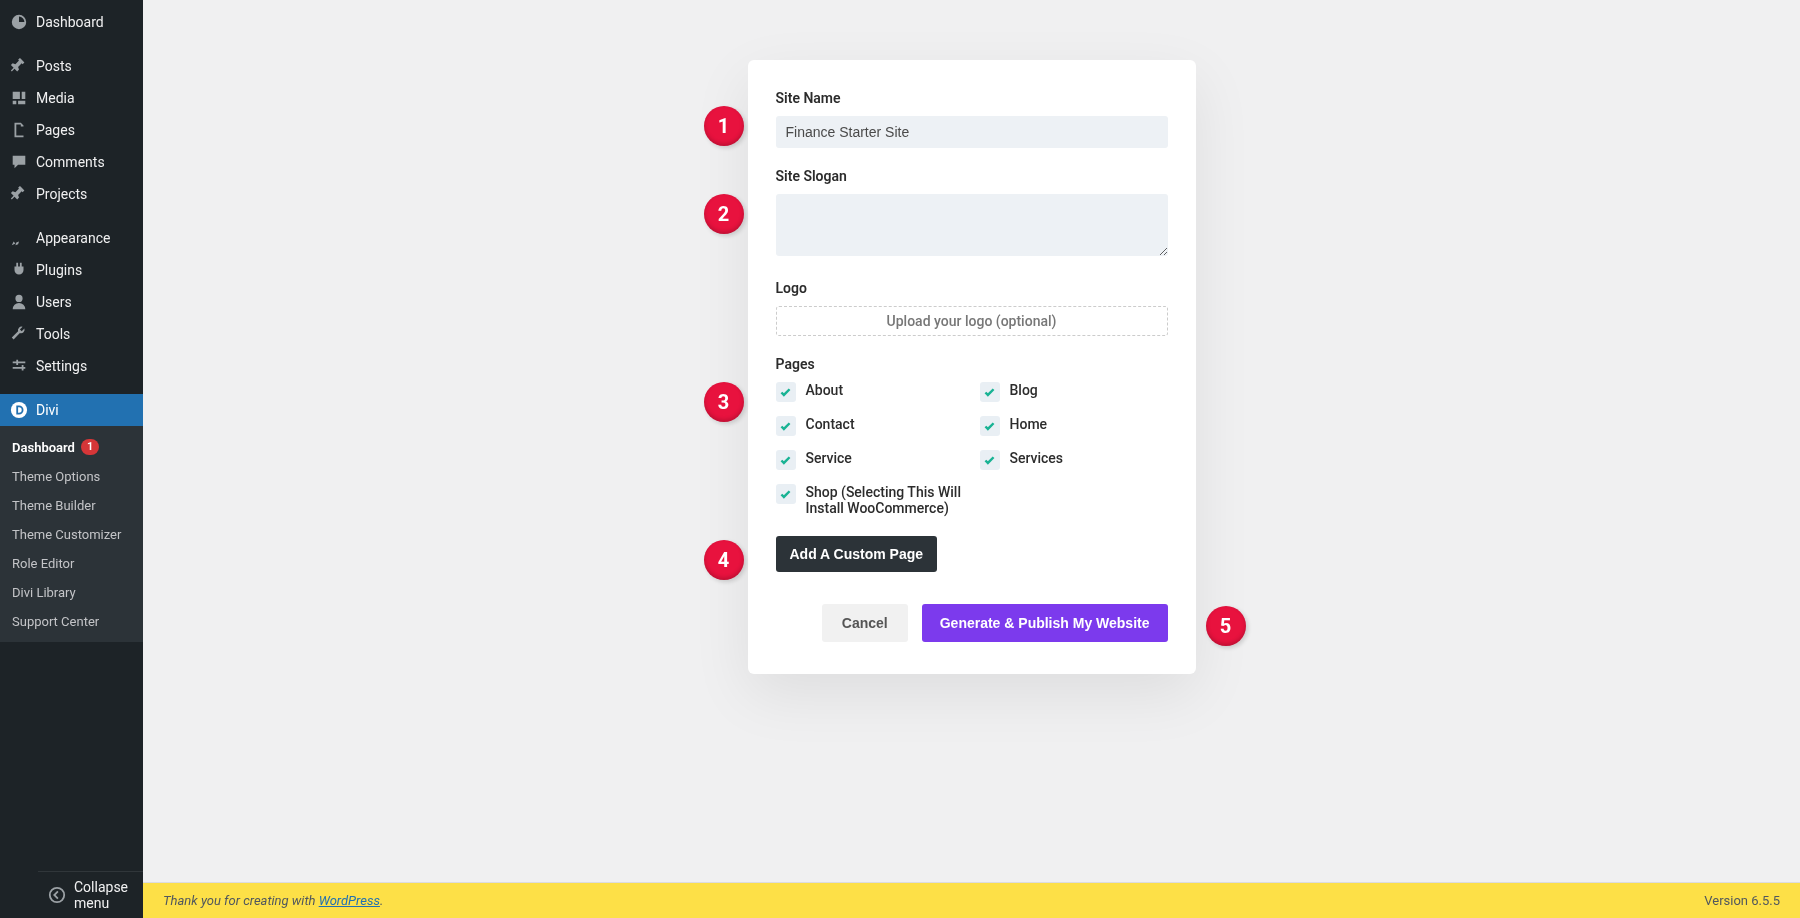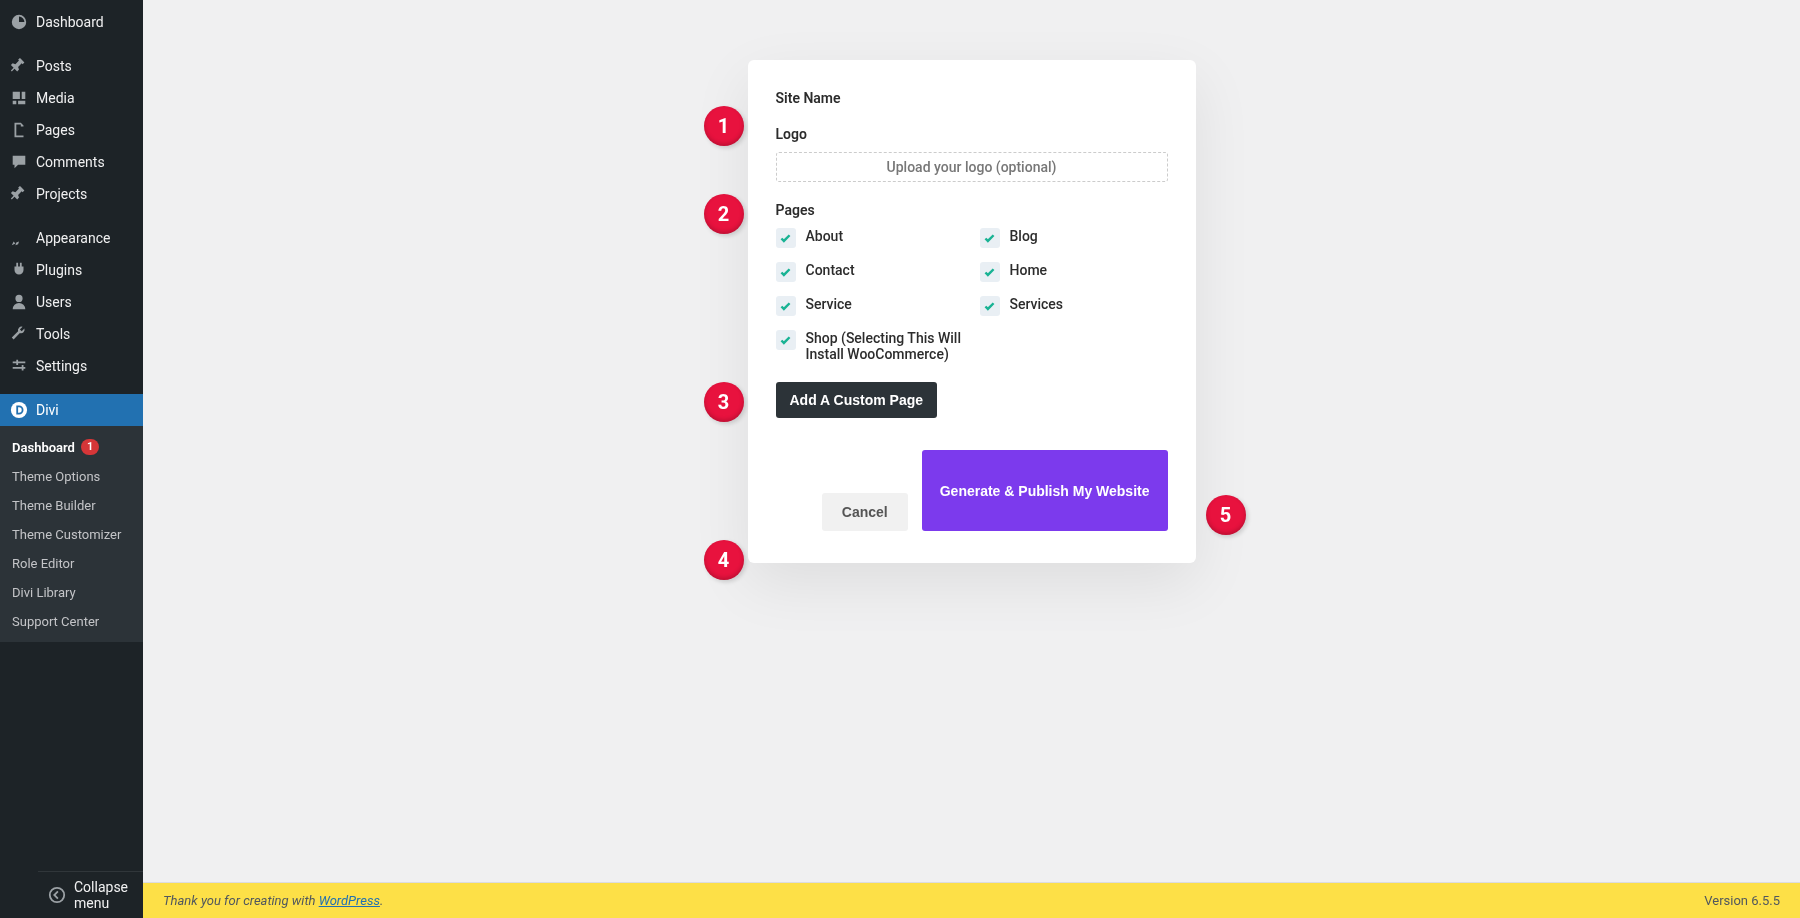--- a/index.html
+++ b/index.html
@@ -31,21 +31,21 @@
 .upload-box { border: 1px dashed #ccc; border-radius: 3px; text-align: center; padding: 6px 10px; color: #777; font-size: 14px; cursor: pointer; font-weight: 500;}
 .section-gap { margin-bottom: 20px; }
 
 .pages-grid { display: grid; grid-template-columns: 1fr 1fr; gap: 14px 16px; }
 .page-opt { display: flex; align-items: flex-start; gap: 10px; font-size: 14px; color: #2c2c2c; font-weight: 500;}
 .chk { width: 20px; height: 20px; background: #e9eff4; border-radius: 3px; flex-shrink: 0; display: flex; align-items: center; justify-content: center; cursor: pointer; }
 .chk svg { width: 13px; height: 13px; stroke: #19b394; stroke-width: 3; fill: none; }
 
 .btn-dark { background: #2c3338; color: #fff; border: none; border-radius: 3px; padding: 10px 14px; font-size: 14px; font-weight: 600; cursor: pointer; }
 .btn-row { display: flex; justify-content: flex-end; gap: 14px; margin-top: 32px; }
-.btn-cancel { background: #f1f1f1; color: #555; border: none; border-radius: 3px; padding: 11px 20px; font-size: 14px; font-weight: 600; cursor: pointer; margin-top: 43px; }
+.btn-cancel { background: #f1f1f1; color: #555; border: none; border-radius: 3px; padding: 11px 20px; font-size: 14px; font-weight: 600; cursor: pointer; }
 .btn-primary { background: #7c3aed; color: #fff; border: none; border-radius: 3px; padding: 11px 18px; font-size: 14px; font-weight: 700; cursor: pointer; }
 
 .marker { position: absolute; width: 40px; height: 40px; background: #e8123e; border-radius: 50%; color: #fff; display: flex; align-items: center; justify-content: center; font-size: 20px; font-weight: 700; box-shadow: inset 0 -2px 4px rgba(0,0,0,.2), 2px 2px 4px rgba(0,0,0,.15); }
 
 .footer { display: flex; justify-content: space-between; align-items: center; padding: 10px 20px; border-top: 1px solid #dcdcde; background: #fde047; font-size: 13px; flex-shrink: 0;}
 .footer a { color: #2271b1; text-decoration: underline; }
 .footer .left { font-style: italic; color: #50575e; }
 .footer .right { color: #50575e; }
 </style>
 </head>
@@ -212,22 +212,27 @@
     <div class="card">
 
       <div class="marker" style="left:-44px; top:46px">1</div>
       <div class="marker" style="left:-44px; top:134px">2</div>
       <div class="marker" style="left:-44px; top:322px">3</div>
       <div class="marker" style="left:-44px; top:480px">4</div>
       <div class="marker" style="right:-50px; bottom:28px">5</div>
 
       <div class="section-gap">
         <label class="field-label">Site Name</label>
-      </div>
-
+        <input class="input-text" value="Finance Starter Site" style="">
+      </div>
+
+      <div class="section-gap">
+        <label class="field-label">Site Slogan</label>
+        <textarea class="textarea" style=""></textarea>
+      </div>
 
       <div class="section-gap">
         <label class="field-label">Logo</label>
         <div class="upload-box">Upload your logo (optional)</div>
       </div>
 
       <div class="section-gap">
         <label class="field-label">Pages</label>
         <div class="pages-grid">
           <div class="page-opt">

